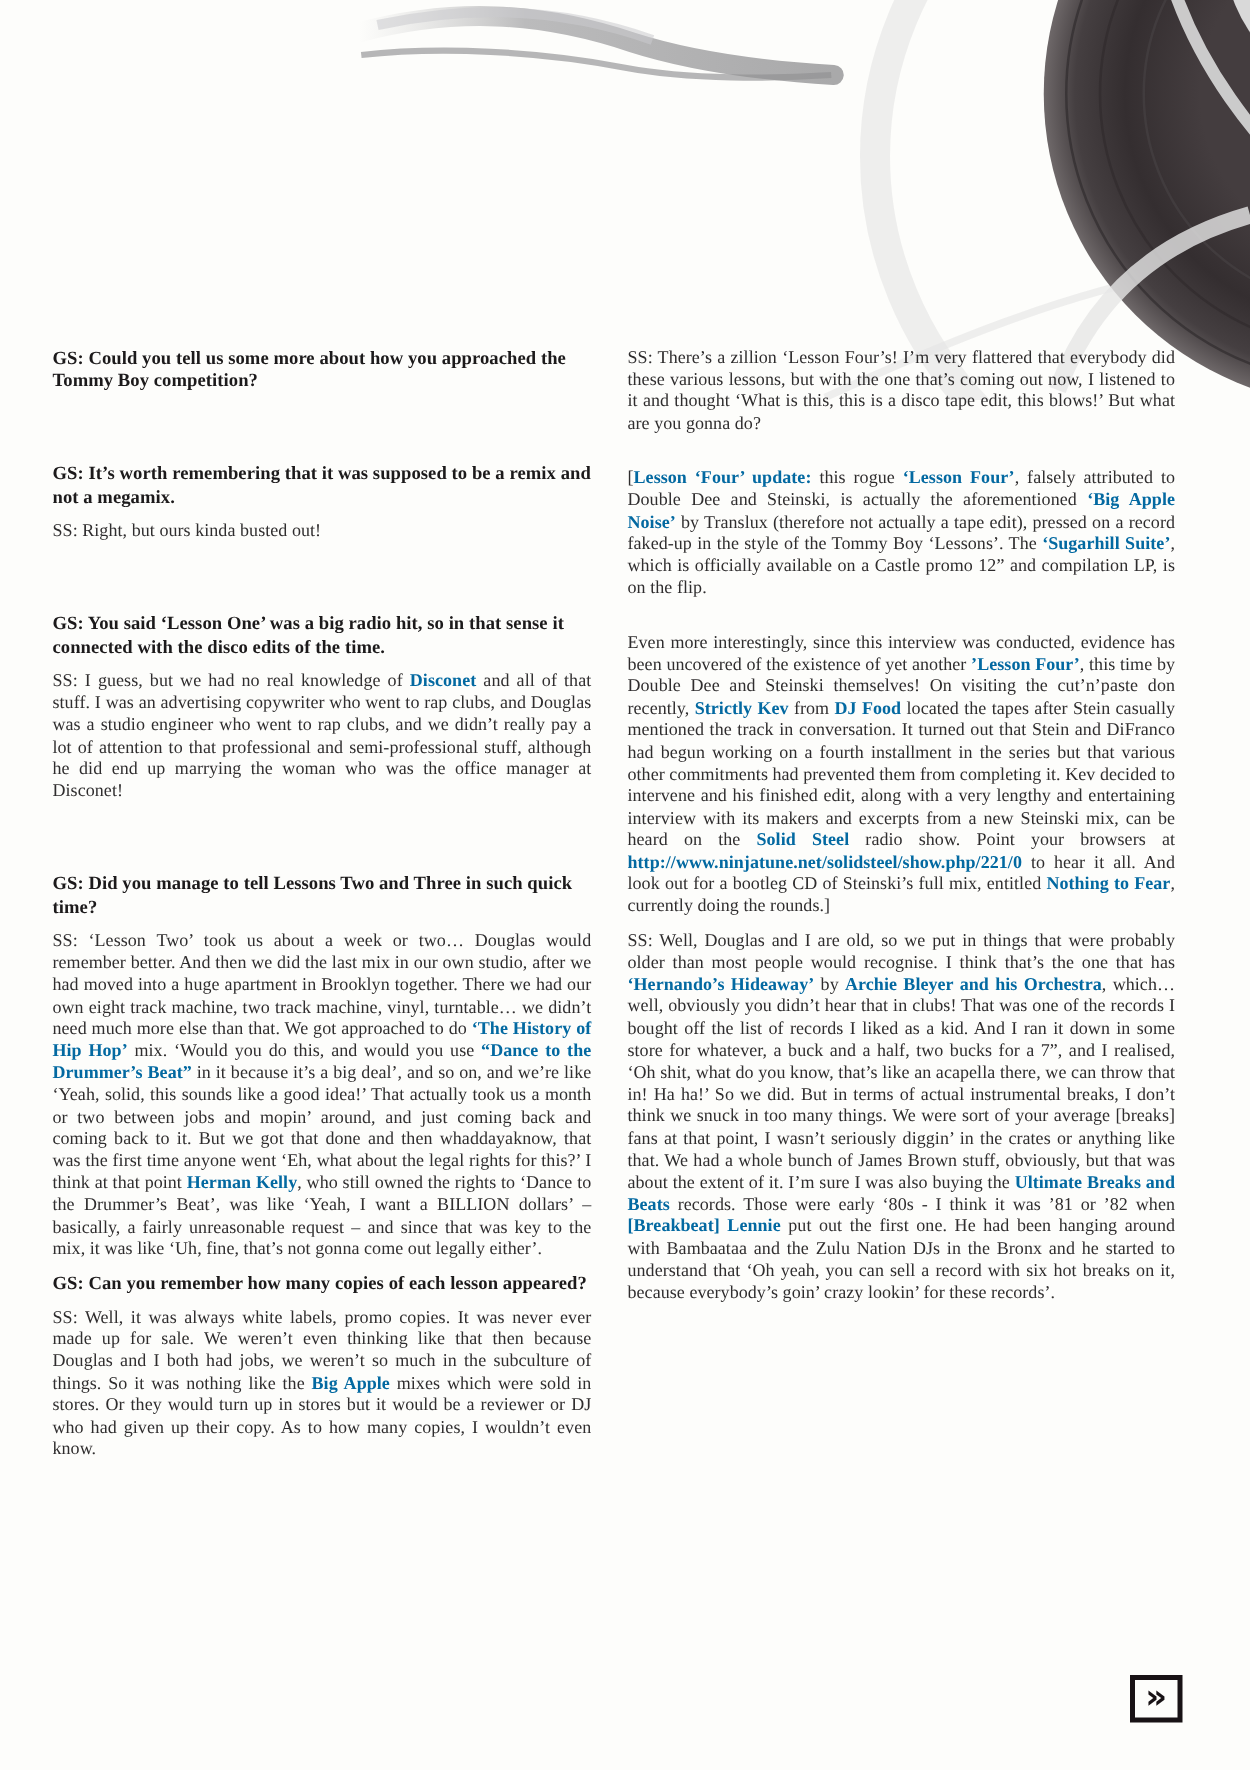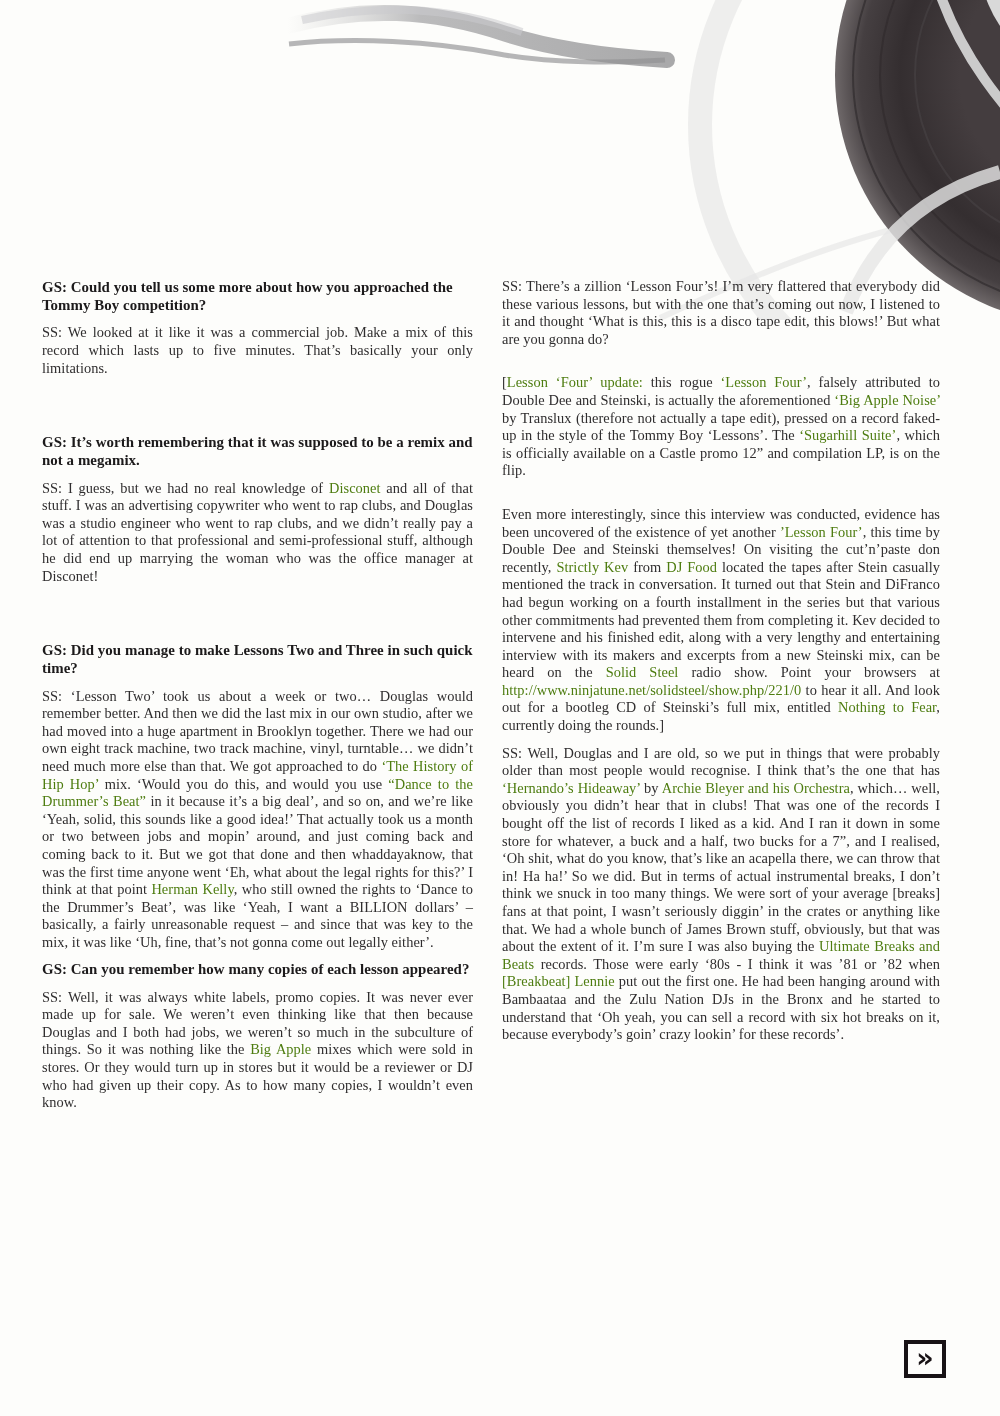--- a/index.html
+++ b/index.html
@@ -27,21 +27,21 @@
   }
   .col p.q {
     font-weight: bold; color: #1c1a1b;
     font-size: 14.9px; line-height: 18.2px;
     margin-top: 56px; text-align: left;
   }
   .col p.a { margin-top: 10px; }
   .col p.p { margin-top: 26px; }
   .col p.tight { margin-top: 9px; }
   .col p:first-child { margin-top: 8px; }
-  .col p strong { font-weight: normal; color: #4d7c0f; }
+  .col p strong { font-weight: bold; color: #0369a1; }
   .next-box {
     position: absolute; left: 904px; top: 1340px;
     width: 34px; height: 30px;
     border: 4px solid #181215;
     display: flex; align-items: center; justify-content: center;
     background: #fdfdfb; cursor: pointer;
   }
   .next-box .glyph {
     font-family: "DejaVu Sans", sans-serif;
     font-weight: bold; font-size: 27px; line-height: 1;
@@ -85,24 +85,25 @@
       <path d="M 846 312 C 872 242 922 194 1000 172" stroke="#e6e6e6" stroke-width="14" fill="none" opacity="0.8"></path>
 
       <path d="M 287 26 C 362 6 432 9 506 34 C 556 50 616 57 667 60" stroke="url(#ribbon)" stroke-width="16" fill="none" stroke-linecap="round" opacity="0.75"></path>
       <path d="M 289 44 C 352 37 432 41 499 54 C 552 64 620 63 665 60" stroke="#909092" stroke-width="5" fill="none" opacity="0.65"></path>
       <path d="M 302 20 C 380 3 452 7 522 32" stroke="#cbcbcd" stroke-width="8" fill="none" opacity="0.55"></path>
     </svg>
   </div>
 
   <div class="col col-left">
       <p class="q">GS: Could you tell us some more about how you approached the Tommy Boy competition?</p>
-      <p class="a">SS: We looked at it like it was a commercial job. Make a mix of this record which lasts up to five minutes. That’s basically your only limitations.</p>
       <p class="q">GS: It’s worth remembering that it was supposed to be a remix and not a megamix.</p>
+      <p class="a">SS: Right, but ours kinda busted out!</p>
+      <p class="q">GS: You said ‘Lesson One’ was a big radio hit, so in that sense it connected with the disco edits of the time.</p>
       <p class="a">SS: I guess, but we had no real knowledge of <strong>Disconet</strong> and all of that stuff. I was an advertising copywriter who went to rap clubs, and Douglas was a studio engineer who went to rap clubs, and we didn’t really pay a lot of attention to that professional and semi-professional stuff, although he did end up marrying the woman who was the office manager at Disconet!</p>
-      <p class="q">GS: Did you manage to make Lessons Two and Three in such quick time?</p>
+      <p class="q">GS: Did you manage to tell Lessons Two and Three in such quick time?</p>
       <p class="a">SS: ‘Lesson Two’ took us about a week or two… Douglas would remember better. And then we did the last mix in our own studio, after we had moved into a huge apartment in Brooklyn together. There we had our own eight track machine, two track machine, vinyl, turntable… we didn’t need much more else than that. We got approached to do <strong>‘The History of Hip Hop’</strong> mix. ‘Would you do this, and would you use <strong>“Dance to the Drummer’s Beat”</strong> in it because it’s a big deal’, and so on, and we’re like ‘Yeah, solid, this sounds like a good idea!’ That actually took us a month or two between jobs and mopin’ around, and just coming back and coming back to it. But we got that done and then whaddayaknow, that was the first time anyone went ‘Eh, what about the legal rights for this?’ I think at that point <strong>Herman Kelly</strong>, who still owned the rights to ‘Dance to the Drummer’s Beat’, was like ‘Yeah, I want a BILLION dollars’ – basically, a fairly unreasonable request – and since that was key to the mix, it was like ‘Uh, fine, that’s not gonna come out legally either’.</p>
       <p class="q tight">GS: Can you remember how many copies of each lesson appeared?</p>
       <p class="a">SS: Well, it was always white labels, promo copies. It was never ever made up for sale. We weren’t even thinking like that then because Douglas and I both had jobs, we weren’t so much in the subculture of things. So it was nothing like the <strong>Big Apple</strong> mixes which were sold in stores. Or they would turn up in stores but it would be a reviewer or DJ who had given up their copy. As to how many copies, I wouldn’t even know.</p>
     </div>
 
   <div class="col col-right">
       <p class="a">SS: There’s a zillion ‘Lesson Four’s! I’m very flattered that everybody did these various lessons, but with the one that’s coming out now, I listened to it and thought ‘What is this, this is a disco tape edit, this blows!’ But what are you gonna do?</p>
       <p class="p">[<strong>Lesson ‘Four’ update:</strong> this rogue <strong>‘Lesson Four’</strong>, falsely attributed to Double Dee and Steinski, is actually the aforementioned <strong>‘Big Apple Noise’</strong> by Translux (therefore not actually a tape edit), pressed on a record faked-up in the style of the Tommy Boy ‘Lessons’. The <strong>‘Sugarhill Suite’</strong>, which is officially available on a Castle promo 12” and compilation LP, is on the flip.</p>
       <p class="p">Even more interestingly, since this interview was conducted, evidence has been uncovered of the existence of yet another <strong>’Lesson Four’</strong>, this time by Double Dee and Steinski themselves!  On visiting the cut’n’paste don recently, <strong>Strictly Kev</strong> from <strong>DJ Food</strong> located the tapes after Stein casually mentioned the track in conversation. It turned out that Stein and DiFranco had begun working on a fourth installment in the series but that various other commitments had prevented them from completing it.  Kev decided to intervene and his finished edit, along with a very lengthy and entertaining interview with its makers and excerpts from a new Steinski mix, can be heard on the <strong>Solid Steel</strong> radio show.  Point your browsers at <strong>http://www.ninjatune.net/solidsteel/show.php/221/0</strong> to hear it all.  And look out for a bootleg CD of Steinski’s full mix, entitled <strong>Nothing to Fear</strong>, currently doing the rounds.]</p>
       <p class="a">SS: Well, Douglas and I are old, so we put in things that were probably older than most people would recognise. I think that’s the one that has <strong>‘Hernando’s Hideaway’</strong> by <strong>Archie Bleyer and his Orchestra</strong>, which… well, obviously you didn’t hear that in clubs! That was one of the records I bought off the list of records I liked as a kid. And I ran it down in some store for whatever, a buck and a half, two bucks for a 7”, and I realised, ‘Oh shit, what do you know, that’s like an acapella there, we can throw that in! Ha ha!’ So we did. But in terms of actual instrumental breaks, I don’t think we snuck in too many things. We were sort of your average [breaks] fans at that point, I wasn’t seriously diggin’ in the crates or anything like that. We had a whole bunch of James Brown stuff, obviously, but that was about the extent of it. I’m sure I was also buying the <strong>Ultimate Breaks and Beats</strong> records. Those were early ‘80s - I think it was ’81 or ’82 when <strong>[Breakbeat] Lennie</strong> put out the first one. He had been hanging around with Bambaataa and the Zulu Nation DJs in the Bronx and he started to understand that ‘Oh yeah, you can sell a record with six hot breaks on it, because everybody’s goin’ crazy lookin’ for these records’.</p>

